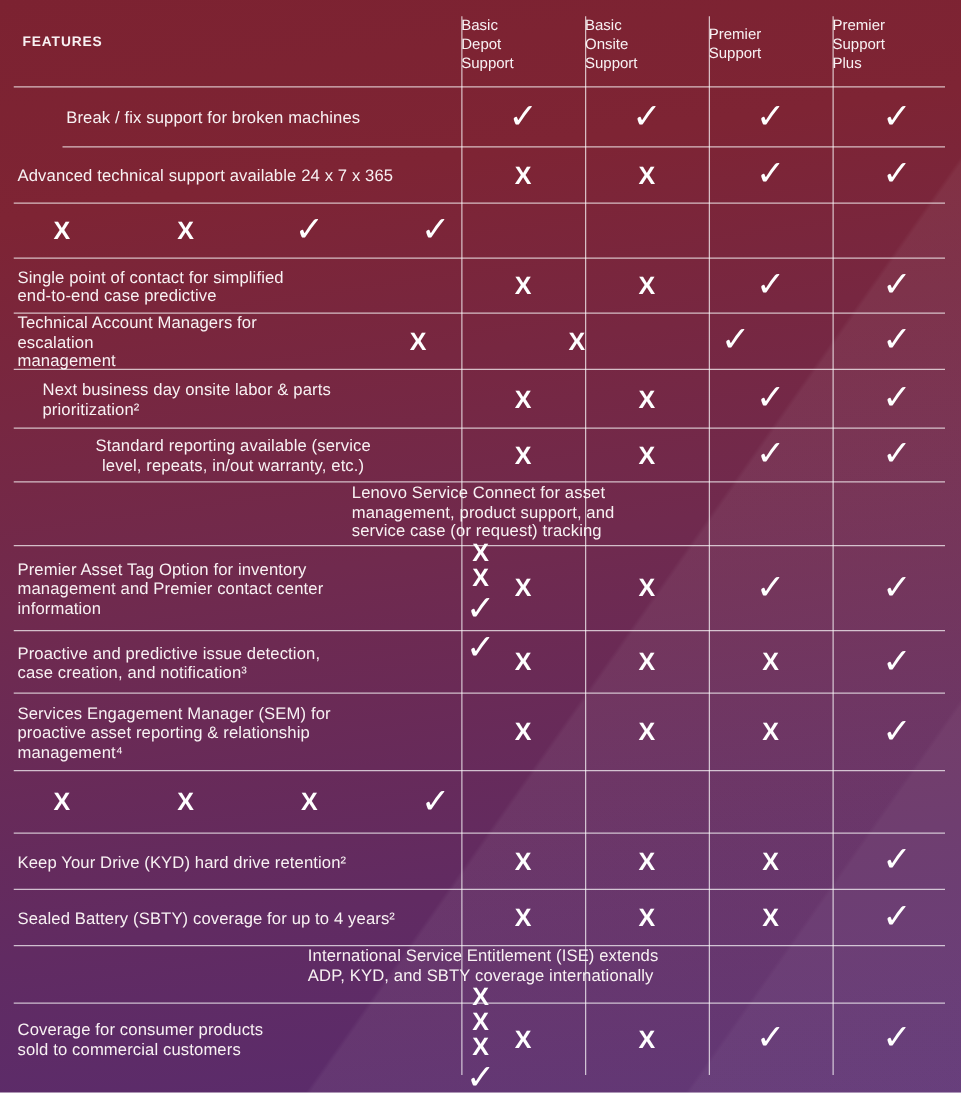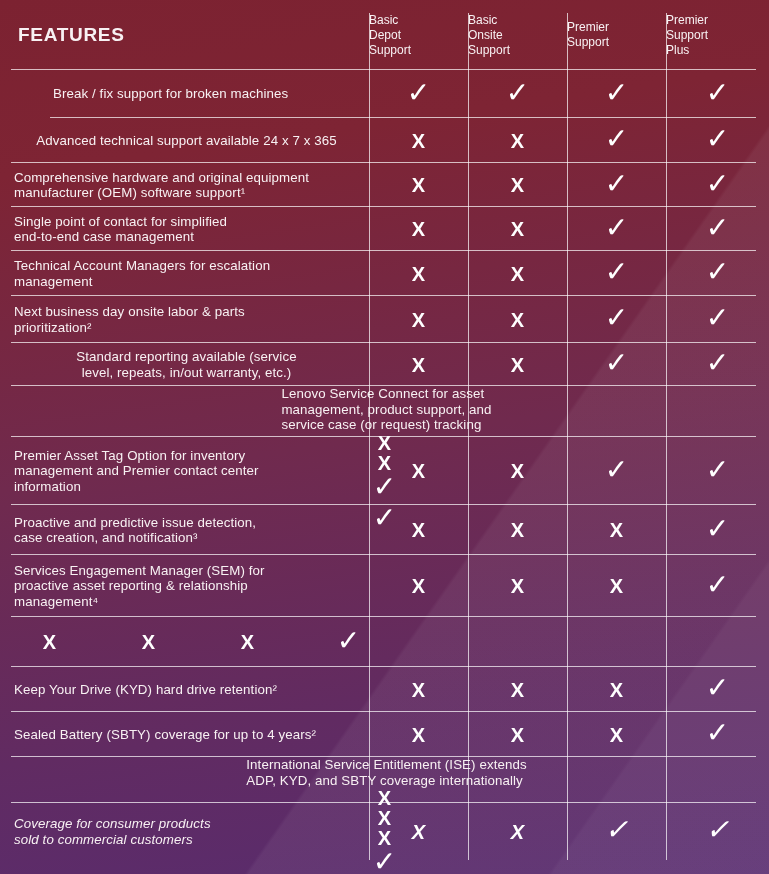--- a/index.html
+++ b/index.html
@@ -42,49 +42,49 @@
     position: absolute;
     left: 11px; right: 13px; bottom: 0;
     height: 1px;
     background: rgba(255,255,255,0.7);
   }
   .row:last-child::after { display: none; }
 
   
   .table > .row:nth-child(1)  { height: 70px; }
   .table > .row:nth-child(2)  { height: 48px; margin-left: 39px; }
-  .table > .row:nth-child(3)  { height: 45px; text-align: center; }
+  .table > .row:nth-child(3)  { height: 45px; }
   .table > .row:nth-child(4)  { height: 44px; }
   .table > .row:nth-child(5)  { height: 44px; }
-  .table > .row:nth-child(6)  { height: 45px; }
-  .table > .row:nth-child(7)  { height: 47px; }
+  .table > .row:nth-child(6)  { height: 45px; gap: 28px; }
+  .table > .row:nth-child(7)  { height: 47px; padding-left: 20px; }
   .table > .row:nth-child(8)  { height: 43px; text-align: center; }
   .table > .row:nth-child(9)  { height: 51px; flex-direction: column; }
   .table > .row:nth-child(10) { height: 68px; }
   .table > .row:nth-child(11) { height: 50px; }
   .table > .row:nth-child(12) { height: 62px; }
   .table > .row:nth-child(13) { height: 50px; }
   .table > .row:nth-child(14) { height: 45px; }
   .table > .row:nth-child(15) { height: 45px; justify-content: center; }
   .table > .row:nth-child(16) { height: 46px; flex-direction: column; }
-  .table > .row:nth-child(17) { height: 57px; font-style: italic; }
+  .table > .row:nth-child(17) { height: 57px; }
 
   .cell { box-sizing: border-box; }
   .feature {
     flex: 1;
     padding-left: 14px;
     padding-right: 10px;
     font-size: 13.3px;
     line-height: 15.5px;
     white-space: pre-line;
     letter-spacing: 0.1px;
   }
   .features-title {
     padding-left: 18px;
-    font-size: 19px;
+    font-size: 11px;
     font-weight: 700;
     letter-spacing: 0.7px;
   }
   .colhead {
     width: 99px;
     text-align: left;
     font-size: 12px;
     line-height: 15px;
     font-weight: 400;
     white-space: pre-line;
@@ -151,31 +151,29 @@
 
     <div class="row">
       <div class="cell feature">Advanced technical support available 24 x 7 x 365</div>
       <div class="cell mark ex">X</div>
       <div class="cell mark ex">X</div>
       <div class="cell mark check">✓</div>
       <div class="cell mark wide check">✓</div>
     </div>
 
     <div class="row">
-      <div class="cell feature">Comprehensive hardware and original equipment
-manufacturer (OEM) software support¹</div>
       <div class="cell mark ex">X</div>
       <div class="cell mark ex">X</div>
       <div class="cell mark check">✓</div>
       <div class="cell mark wide check">✓</div>
     </div>
 
     <div class="row">
       <div class="cell feature">Single point of contact for simplified
-end-to-end case management</div>
+end-to-end case predictive</div>
       <div class="cell mark ex">X</div>
       <div class="cell mark ex">X</div>
       <div class="cell mark check">✓</div>
       <div class="cell mark wide check">✓</div>
     </div>
 
     <div class="row">
       <div class="cell feature">Technical Account Managers for escalation
 management</div>
       <div class="cell mark ex">X</div>

